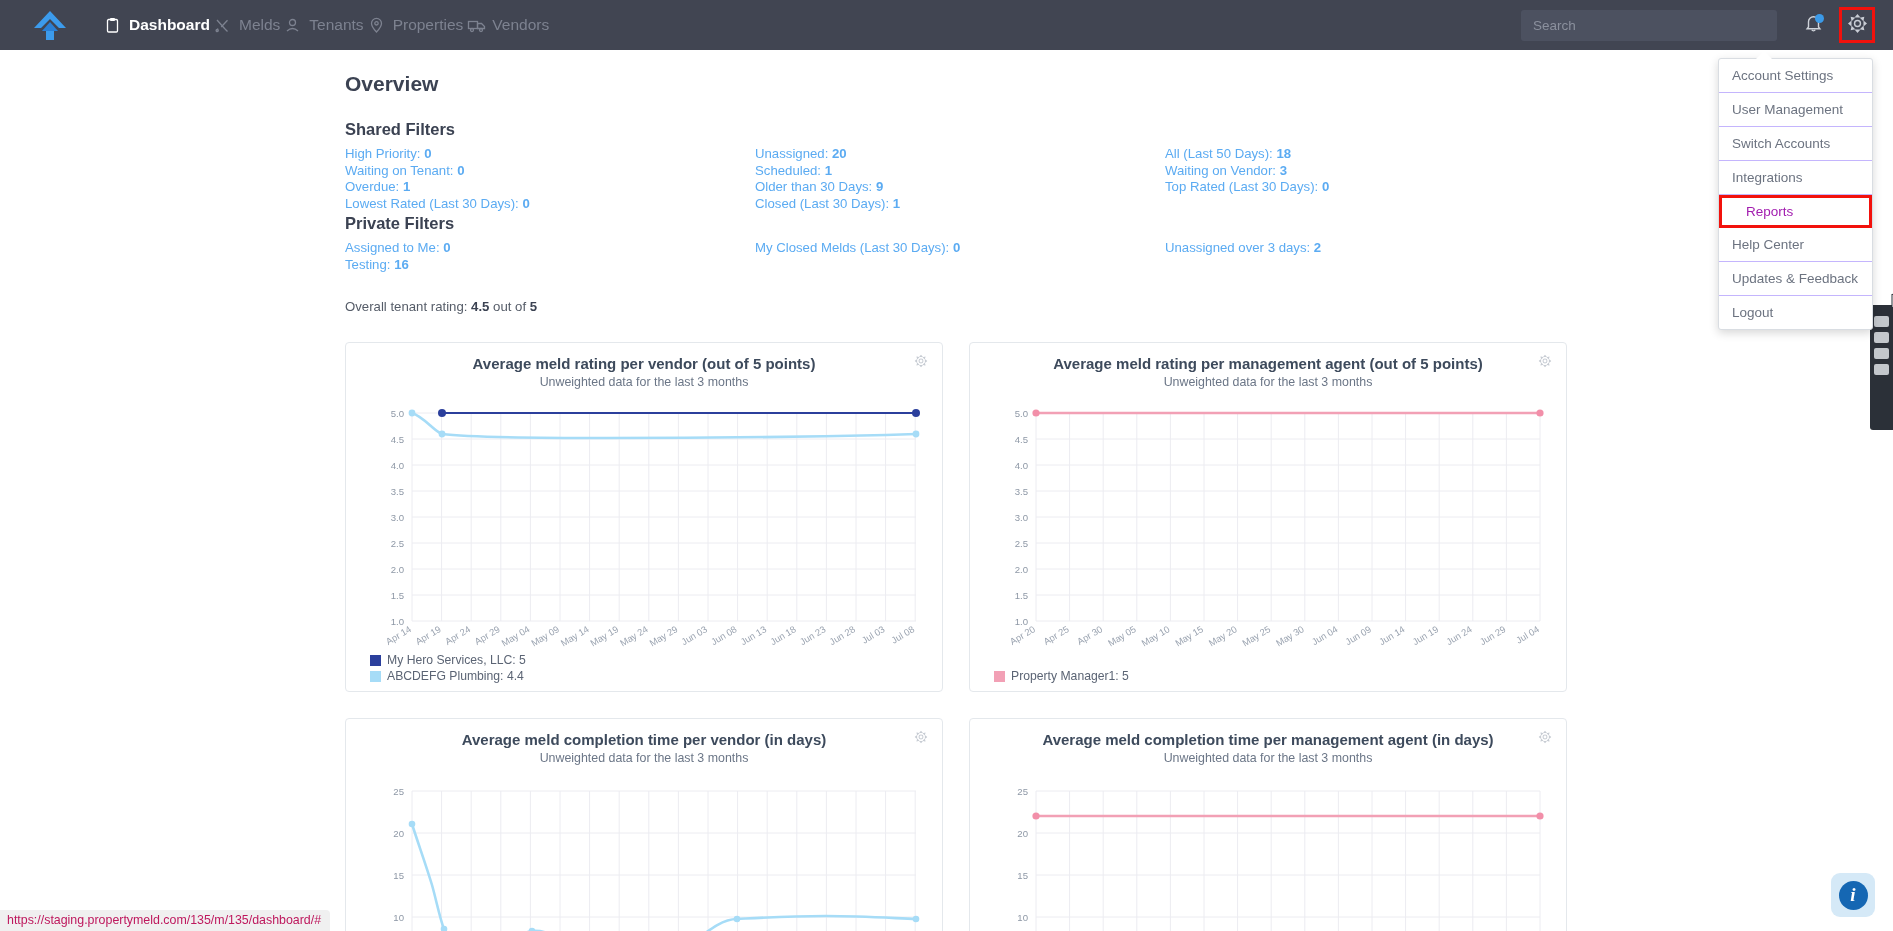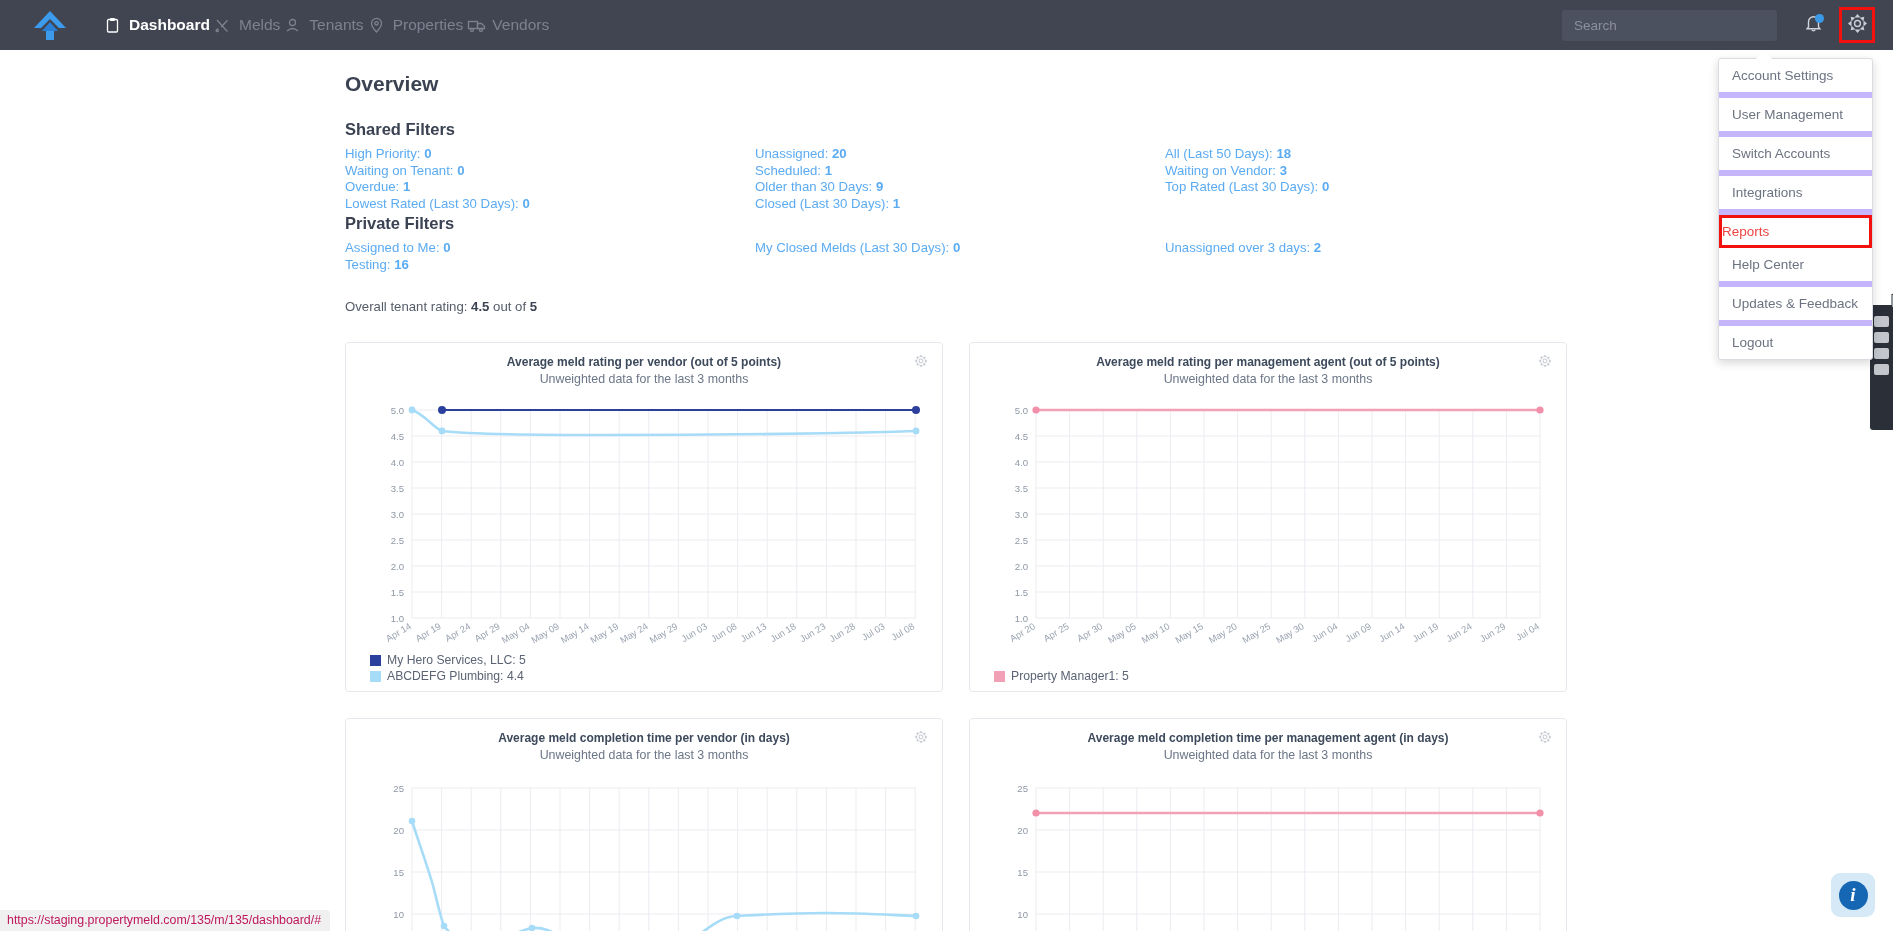--- a/index.html
+++ b/index.html
@@ -30,21 +30,21 @@
     font-size: 15.5px; color: #7d8290; cursor: pointer;
     padding: 4px 2px; white-space: nowrap;
   }
   .nav-item.active { color: #ffffff; font-weight: bold; }
   .nav-item .nav-ic { width: 17px; height: 17px; display: inline-block; flex: none; }
   .nav-right {
     position: absolute; right: 14px; top: 0; height: 50px;
     display: flex; align-items: center; gap: 0;
   }
   .search-box {
-    width: 215px; height: 31px;
+    width: 256px; height: 31px;
     background: #4c5160; border: none; border-radius: 3px;
     color: #c9ccd3; font-size: 13.5px;
     padding: 0 12px;
     font-family: "Liberation Sans", sans-serif;
   }
   .search-box::placeholder { color: #8b909d; }
   .bell-wrap {
     position: relative; width: 40px; height: 50px;
     display: flex; align-items: center; justify-content: center;
     margin-left: 16px; cursor: pointer;
@@ -72,28 +72,28 @@
     z-index: 60;
   }
   .dropdown:before {
     content: ""; position: absolute; top: -8px; right: 100px;
     border-left: 8px solid transparent; border-right: 8px solid transparent;
     border-bottom: 8px solid #ffffff;
   }
   .dd-item {
     padding: 9px 13px;
     font-size: 13.5px; color: #6c7380;
-    border-bottom: 6px solid #c4b5fd;
+    border-bottom: 1px solid #c4b5fd;
     cursor: pointer; white-space: nowrap;
   }
   .dd-item:last-child { border-bottom: none; }
   .dd-item.highlight {
     border: 3px solid #f2110c;
-    padding: 6px 0;
-    color: #ef4444;
+    padding: 6px 24px;
+    color: #a21caf;
   }
 
   
   .content {
     position: absolute; top: 50px; left: 0;
     width: 1570px; height: 881px;
     background: #ffffff;
     padding-left: 345px;
   }
   .page-title {
@@ -132,21 +132,21 @@
     position: relative;
     border: 1px solid #e4e8ec;
     border-radius: 4px;
     background: #ffffff;
     height: 350px;
     padding: 12px 10px 4px 10px;
     overflow: hidden;
   }
   .chart-card.short { height: 243px; }
   .chart-title {
-    text-align: center; font-size: 12px;
+    text-align: center; font-size: 15px;
     font-weight: bold; color: #3d4a5c;
   }
   .chart-sub {
     text-align: center; font-size: 12.4px;
     color: #6b7687; margin-top: 3px;
   }
   .chart-gear {
     position: absolute; top: 11px; right: 14px;
     cursor: pointer; opacity: .55;
   }

